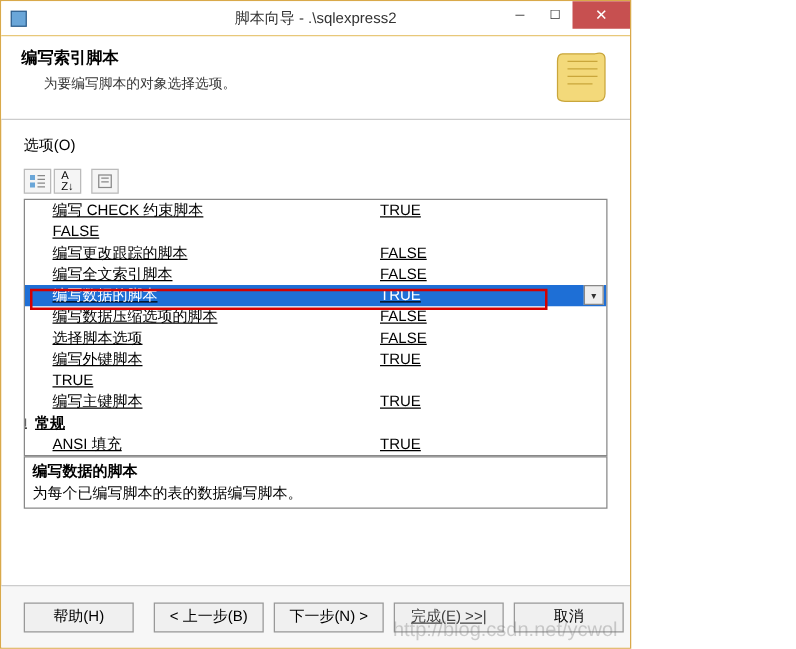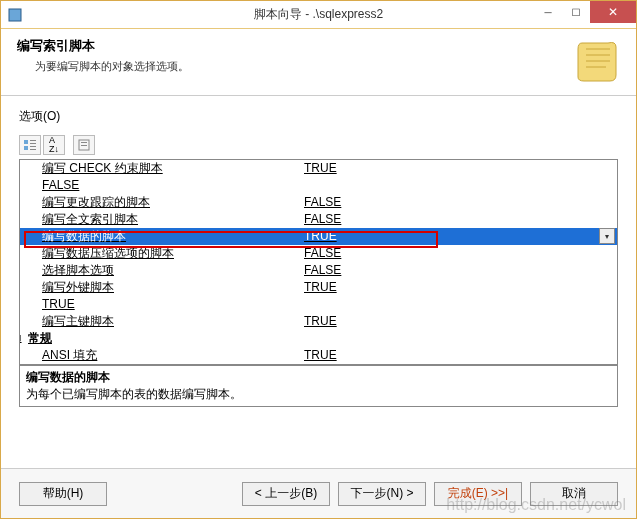--- a/index.html
+++ b/index.html
@@ -1,17 +1,17 @@
 <!DOCTYPE html>
 <html><head>
 <meta charset="utf-8">
 <style>
 * { box-sizing: border-box; margin: 0; padding: 0; }
 body { font-family: "Microsoft YaHei", SimSun, Arial, sans-serif; font-size: 12px; background: #fff; }
-.window { width: 637px; height: 519px; border: 1px solid #d9a94a; background: #fff; position: relative; }
+.window { width: 505px; height: 519px; border: 1px solid #d9a94a; background: #fff; position: relative; }
 .titlebar { height: 28px; background: #fff; border-bottom: 1px solid #e8c87a; display: flex; align-items: center; justify-content: center; position: relative; }
 .title-icon { position: absolute; left: 6px; top: 6px; width: 16px; height: 16px; }
 .title-text { font-size: 12px; color: #333; }
 .win-controls { position: absolute; right: 0; top: 0; display: flex; }
 .win-btn { width: 28px; height: 22px; display: flex; align-items: center; justify-content: center; font-size: 10px; color: #333; }
 .win-close { width: 46px; background: #c75050; color: #fff; font-size: 12px; }
 .header { display: flex; justify-content: space-between; padding: 8px 16px 10px 16px; border-bottom: 1px solid #ccc; background: #fff; }
 .header-left { flex: 1; }
 .header-title { font-size: 13px; font-weight: bold; color: #000; margin-bottom: 4px; }
 .header-sub { font-size: 11px; color: #333; padding-left: 18px; }
@@ -31,21 +31,21 @@
 .col-value { flex: 1; }
 .selected .col-value { position: relative; }
 .dropdown-btn { position: absolute; right: 2px; top: 0; width: 16px; height: 16px; background: #eee; border: 1px solid #888; display: flex; align-items: center; justify-content: center; font-size: 8px; color: #333; }
 .red-box { position: absolute; border: 2px solid #d40000; pointer-events: none; left: 4px; top: 71px; width: 414px; height: 17px; z-index: 5; }
 .desc-box { border: 1px solid #888; border-top: 1px solid #888; margin-top: 0; padding: 3px 6px 6px 6px; height: 42px; background: #fff; }
 .desc-title { font-weight: bold; font-size: 12px; }
 .desc-text { font-size: 12px; }
 .footer { position: absolute; bottom: 0; left: 0; right: 0; height: 50px; border-top: 1px solid #ccc; background: #f7f7f7; display: flex; align-items: center; padding: 10px 18px; gap: 8px; }
 .footer .spacer { flex: 1; }
 .btn { min-width: 88px; height: 24px; border: 1px solid #999; background: #f0f0f0; font-size: 12px; cursor: pointer; padding: 0 10px; }
-.btn:disabled { color: #c2410c; }
+.btn:disabled { color: #404040; text-decoration: underline; }
 .watermark { position: absolute; right: 10px; bottom: 4px; font-size: 16px; color: rgba(120,120,120,0.35); pointer-events: none; }
 </style>
 </head>
 <body>
 
 <div class="window">
 
   <div class="titlebar">
     <div class="title-icon">
       <svg viewBox="0 0 16 16">

